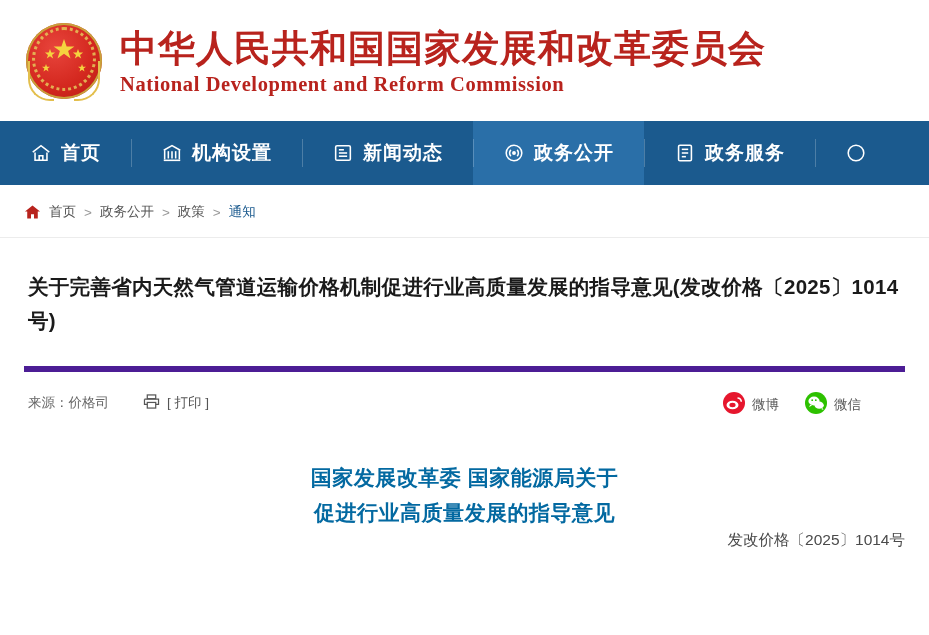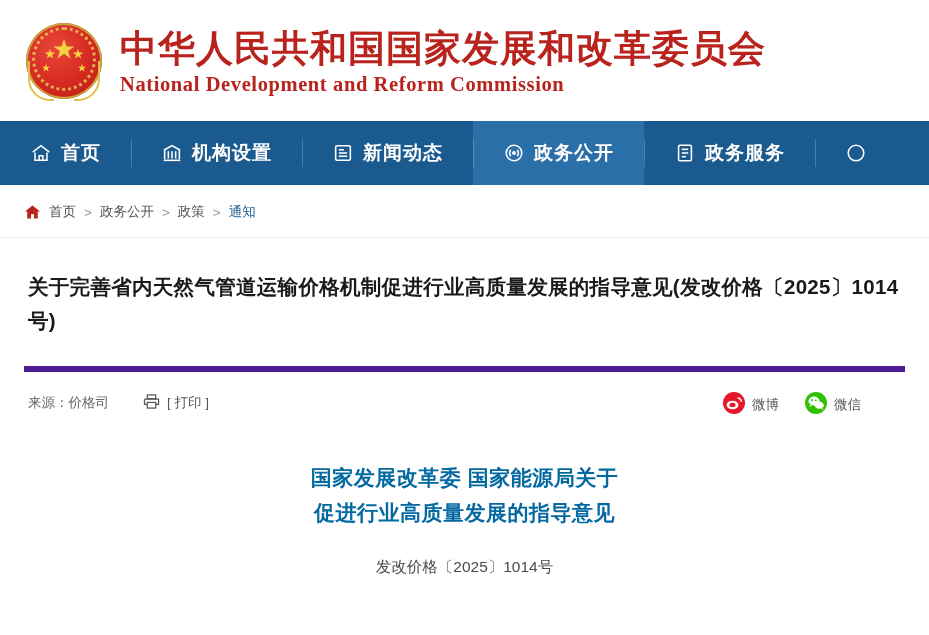--- a/index.html
+++ b/index.html
@@ -227,22 +227,21 @@
   .doc-head {
     text-align: center;
     margin-top: 48px;
     font-size: 21px;
     font-weight: bold;
     color: #0369a1;
     line-height: 35px;
     letter-spacing: .5px;
   }
   .doc-number {
-    text-align: center;
-    margin-top: 27px;
+    text-align: right;
     font-size: 15.5px;
     color: #4a4a4a;
   }
 </style>
 </head>
 <body>
 
 <div class="header">
 
   <div class="emblem">

